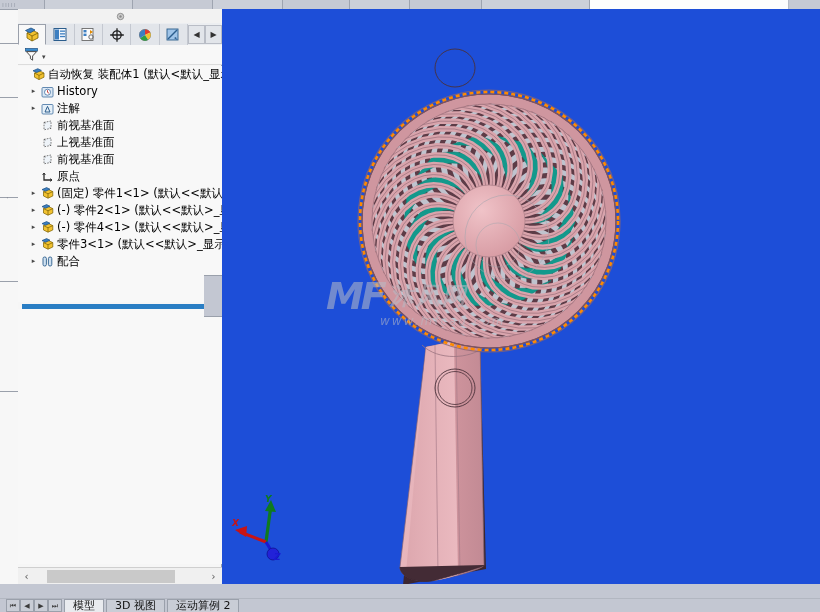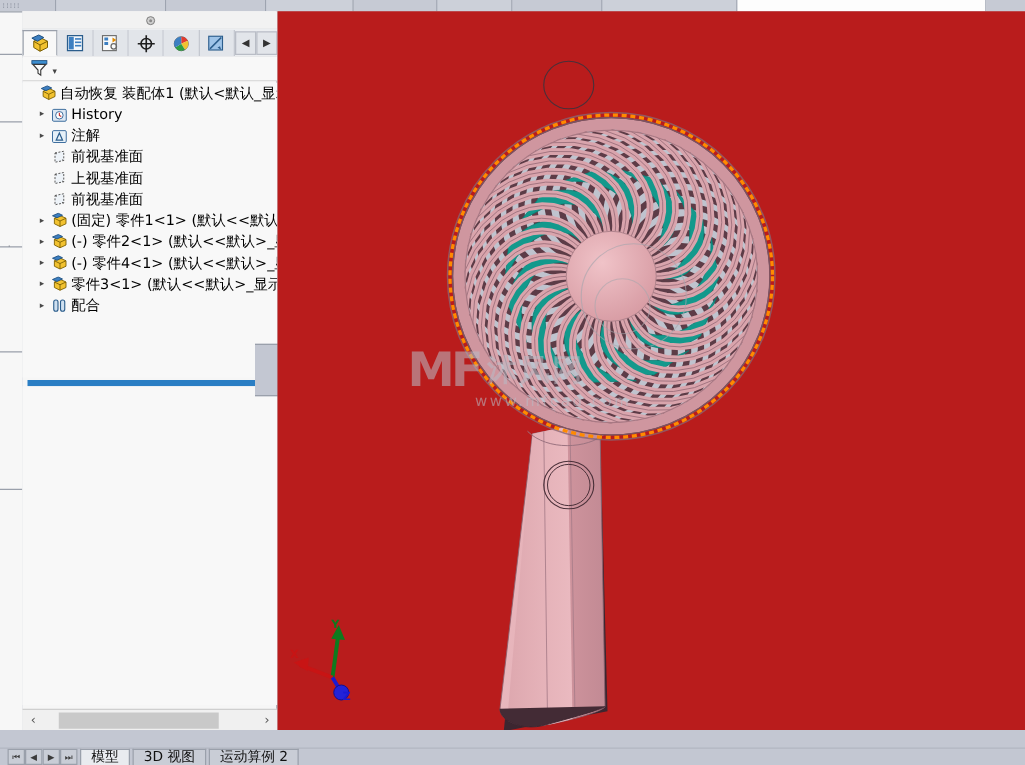--- a/index.html
+++ b/index.html
@@ -52,21 +52,21 @@
   .hscroll{position:absolute;left:18px;bottom:28px;width:204px;height:17px;background:#f0f0f0;border-top:1px solid #cfcfcf;display:flex;align-items:center;box-sizing:border-box;}
   .hs-btn{width:17px;height:15px;display:flex;align-items:center;justify-content:center;font-size:10px;color:#555;}
   .hs-track{flex:1;height:13px;background:#f0f0f0;position:relative;}
   .hs-thumb{position:absolute;left:12px;top:0;width:128px;height:13px;background:#c9c9c9;}
 
   
   .splitter{position:absolute;left:222px;top:9px;width:8px;bottom:28px;background:#c3c7d2;}
   .splitter-box{position:absolute;left:204px;top:275px;width:18px;height:40px;background:#c3c7d2;border:1px solid #9aa0ab;border-left:none;}
 
   
-  .viewport{position:absolute;left:222px;top:9px;right:0;bottom:28px;background:#b91c1c;overflow:hidden;}
+  .viewport{position:absolute;left:222px;top:9px;right:0;bottom:28px;background:#1d4ed8;overflow:hidden;font-style:italic;}
 
   
   .wm{position:absolute;left:104px;top:265px;opacity:.55;pointer-events:none;user-select:none;}
   .wm-row{display:flex;align-items:center;}
   .wm-mf{font-size:38px;font-weight:bold;color:#b9bcc6;font-family:"DejaVu Sans",sans-serif;letter-spacing:-3px;}
   .wm-cn{font-size:24px;font-weight:bold;color:#b9bcc6;margin-left:6px;letter-spacing:2px;}
   .wm-url{font-size:12px;color:#b9bcc6;letter-spacing:2px;margin-top:-4px;margin-left:54px;}
 
   
   .triad{position:absolute;left:8px;bottom:22px;width:72px;height:70px;}
@@ -248,20 +248,31 @@
           </div>
           <div class="row">
             <span class="expander" style="margin-left: 9px;"></span>
             <span class="ico">
               <svg width="13" height="12" viewBox="0 0 13 12">
                 <path d="M3 2.4 L10 1 L10 8.4 L3 9.8 Z" fill="#eef3f8" stroke="#5a5a5a" stroke-width="0.8" stroke-dasharray="1.6 1.2"></path>
                 <path d="M3 2.4 L4.5 3.1 M10 8.4 L8.6 7.8" stroke="#5a5a5a" stroke-width="0.8"></path>
               </svg>
             </span>
             <span class="lbl">前视基准面</span>
+          </div>
+          <div class="row">
+            <span class="expander" style="margin-left: 9px;"></span>
+            <span class="ico">
+              <svg width="13" height="12" viewBox="0 0 13 12">
+                <path d="M3 2 V9 H11" fill="none" stroke="#2b2b2b" stroke-width="1.3"></path>
+                <path d="M3 2 l-1.4 2 M3 2 l1.4 2" stroke="#2b2b2b" stroke-width="0.9"></path>
+                <path d="M11 9 l-2 -1.4 M11 9 l-2 1.4" stroke="#2b2b2b" stroke-width="0.9"></path>
+              </svg>
+            </span>
+            <span class="lbl">原点</span>
           </div>
           <div class="row">
             <span class="expander" style="margin-left: 9px;">▸</span>
             <span class="ico">
               <svg width="14" height="13" viewBox="0 0 14 13">
                 <path d="M2.5 4.6 L7 2.4 L11.8 4.6 L11.8 9 L7 11.2 L2.5 9 Z" fill="#f2c230" stroke="#7a5e00" stroke-width="0.7"></path>
                 <path d="M2.5 4.6 L7 6.8 L11.8 4.6" fill="none" stroke="#7a5e00" stroke-width="0.7"></path>
                 <path d="M7 6.8 L7 11.2" stroke="#7a5e00" stroke-width="0.7"></path>
                 <path d="M1 2.6 L5.6 0.6 L9 2.2 L4.6 4.2 Z" fill="#3d7fc1" stroke="#1d4f80" stroke-width="0.7"></path>
               </svg>

